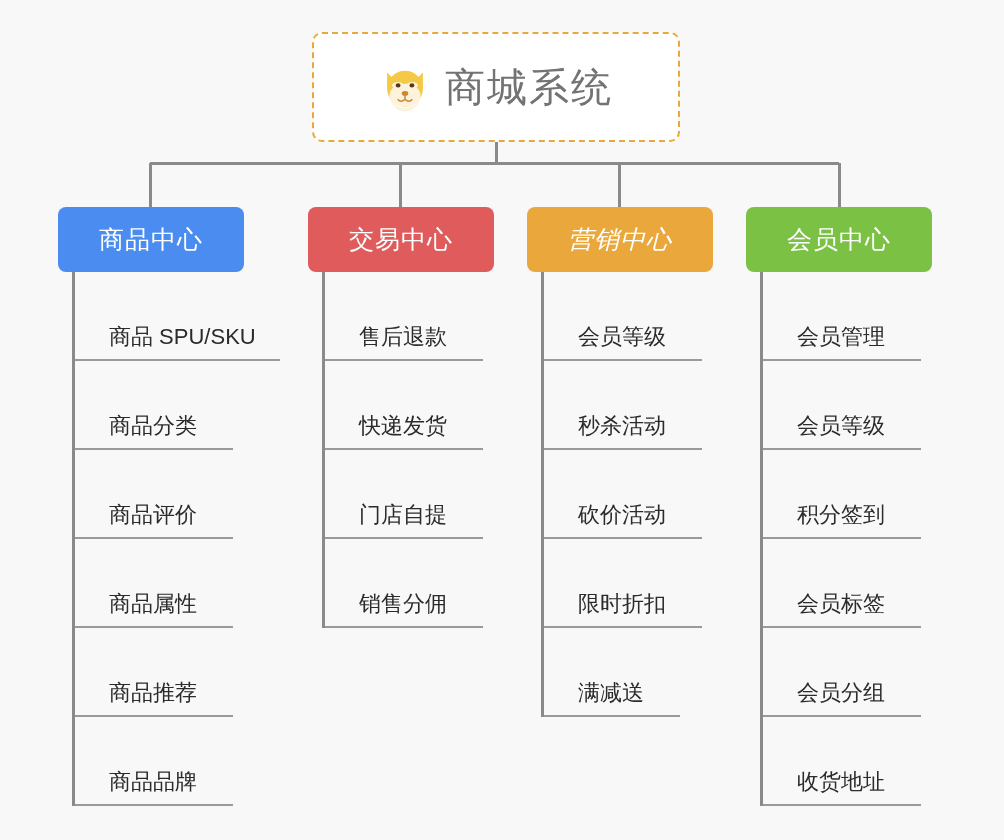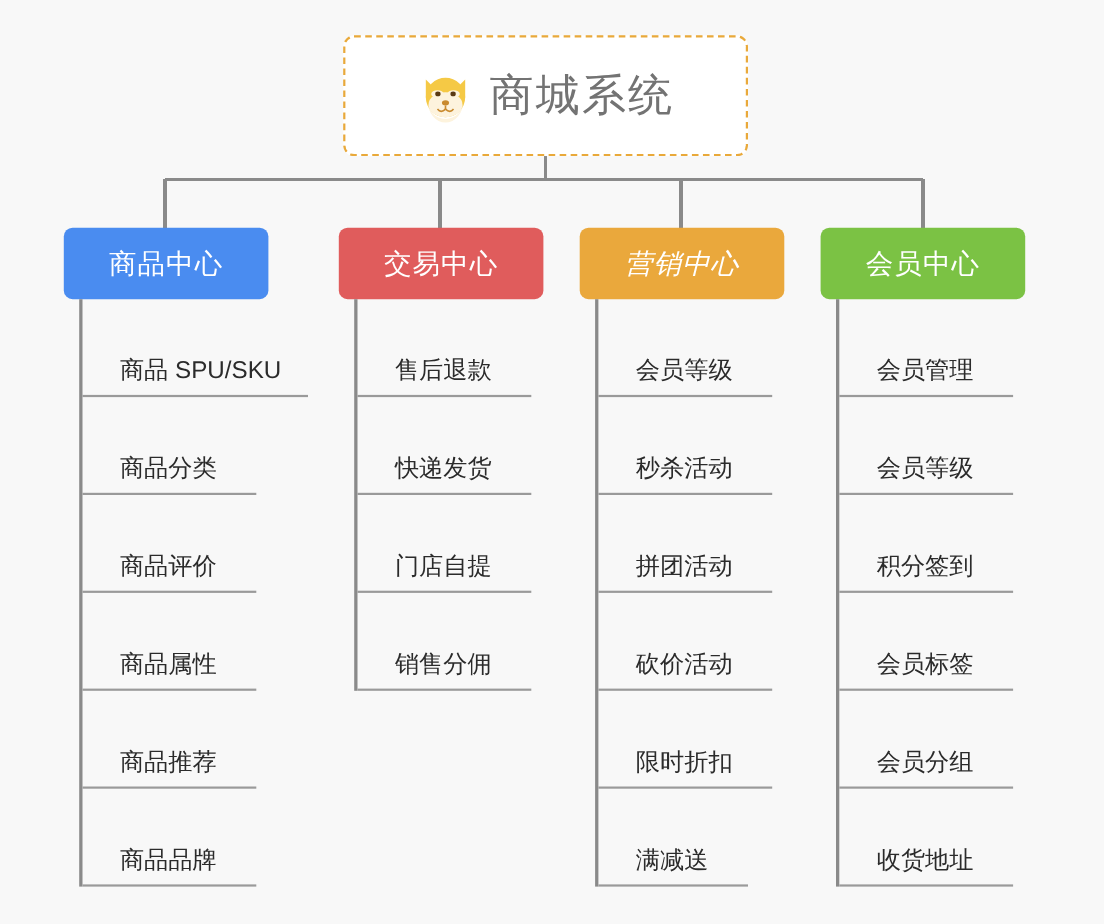--- a/index.html
+++ b/index.html
@@ -213,24 +213,20 @@
       <div class="leaf-list" style="border-left-color: rgb(138, 138, 138);">
         <div class="leaf-item">
           <span class="leaf-label">会员等级</span>
           <span class="leaf-rule" style="width: 158px;"></span>
         </div>
         <div class="leaf-item">
           <span class="leaf-label">秒杀活动</span>
           <span class="leaf-rule" style="width: 158px;"></span>
         </div>
         <div class="leaf-item">
-          <span class="leaf-label">拼团活动</span>
-          <span class="leaf-rule" style="width: 158px;"></span>
-        </div>
-        <div class="leaf-item">
           <span class="leaf-label">砍价活动</span>
           <span class="leaf-rule" style="width: 158px;"></span>
         </div>
         <div class="leaf-item">
           <span class="leaf-label">限时折扣</span>
           <span class="leaf-rule" style="width: 158px;"></span>
         </div>
         <div class="leaf-item">
           <span class="leaf-label">满减送</span>
           <span class="leaf-rule" style="width: 136px;"></span>

